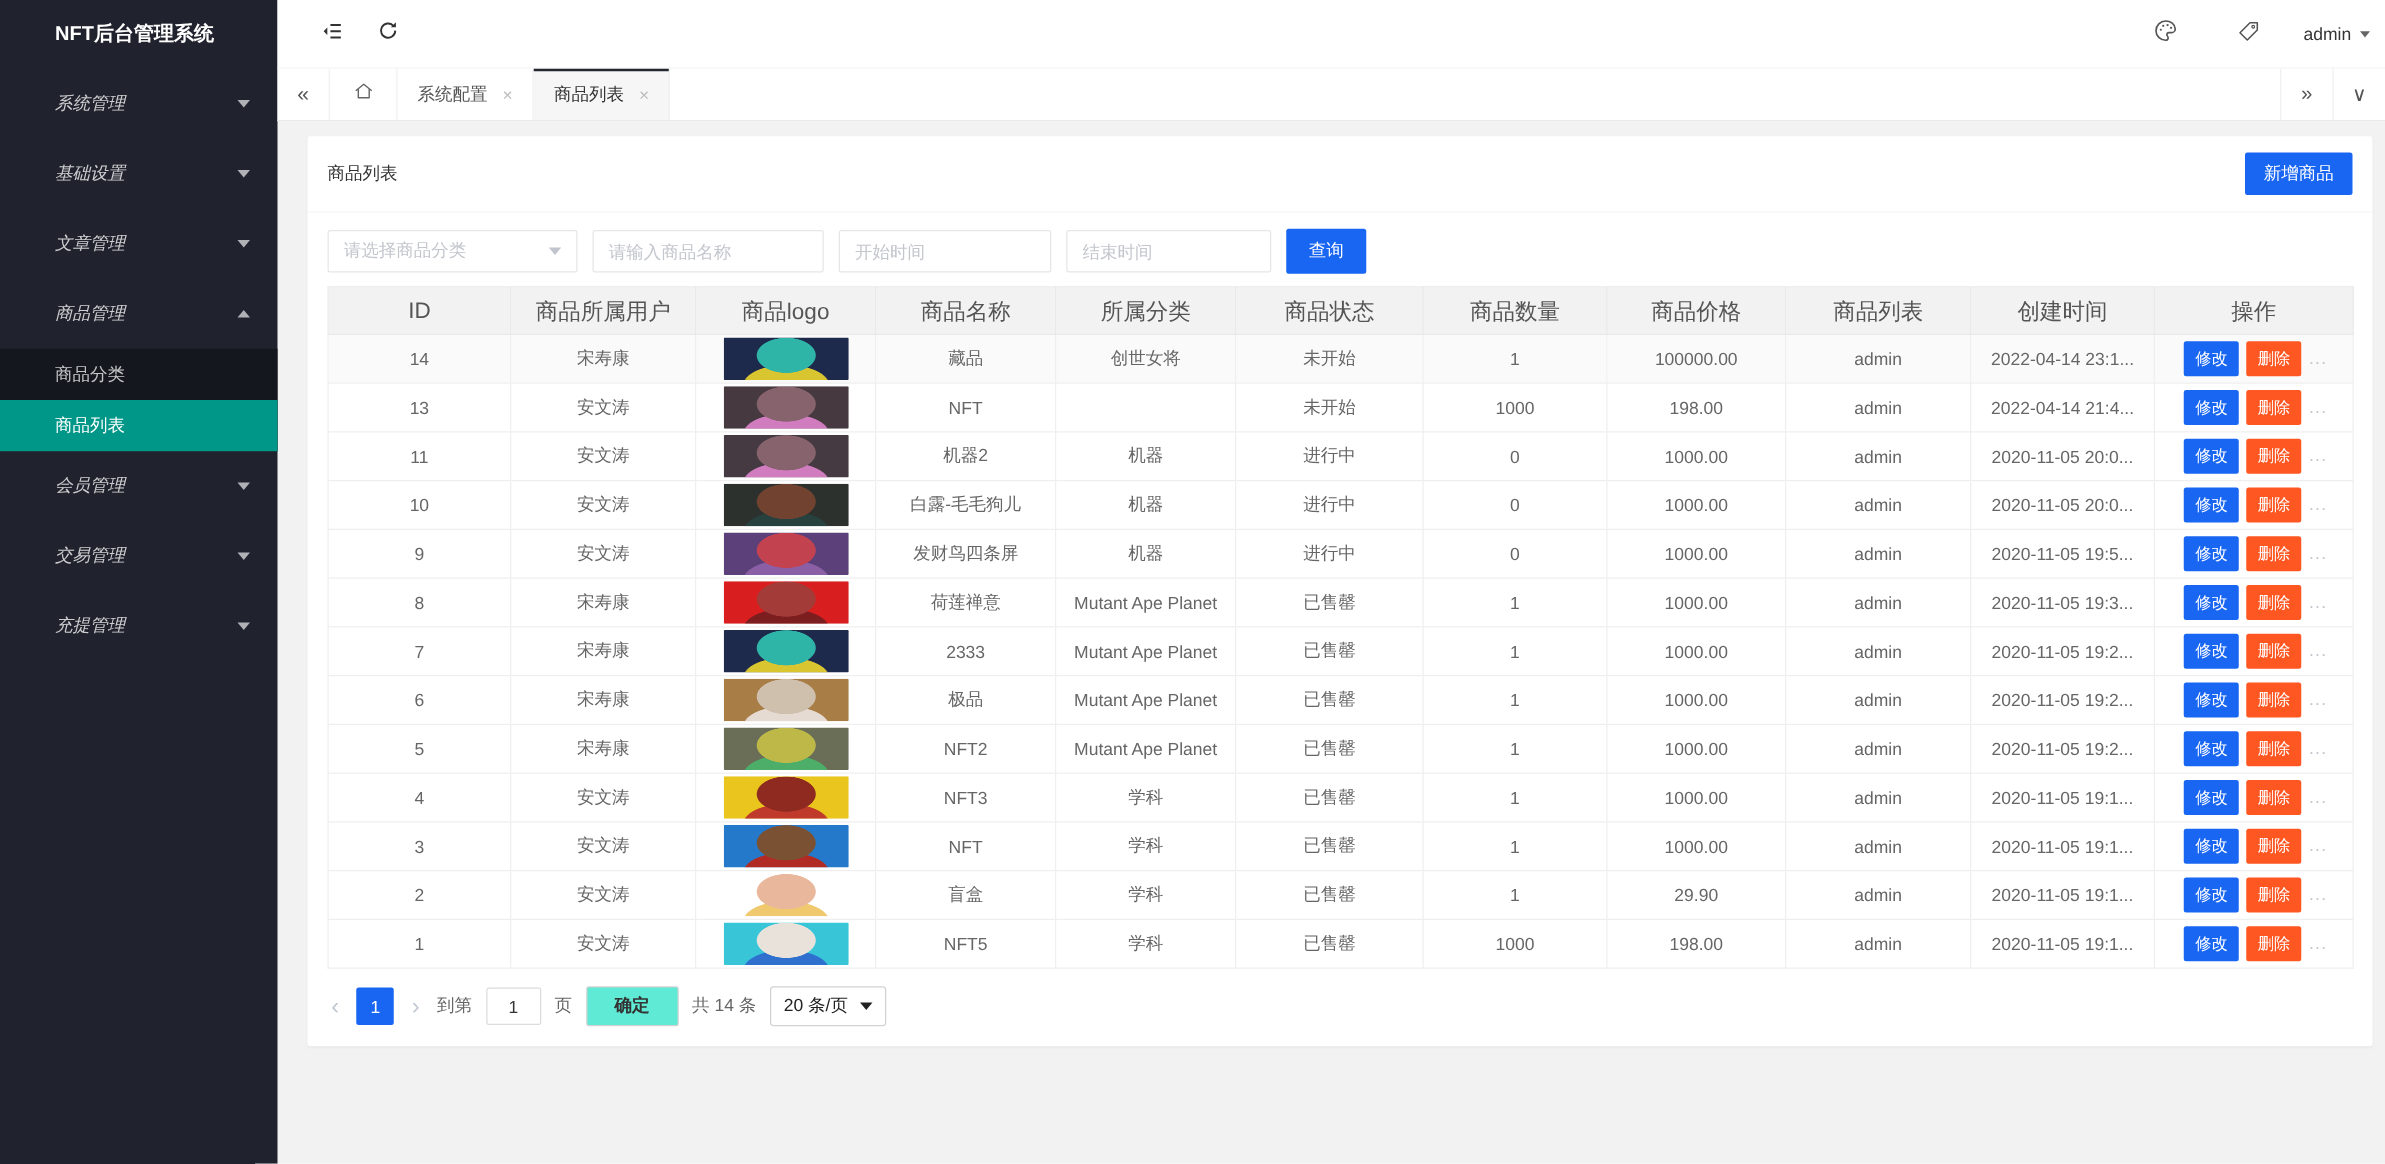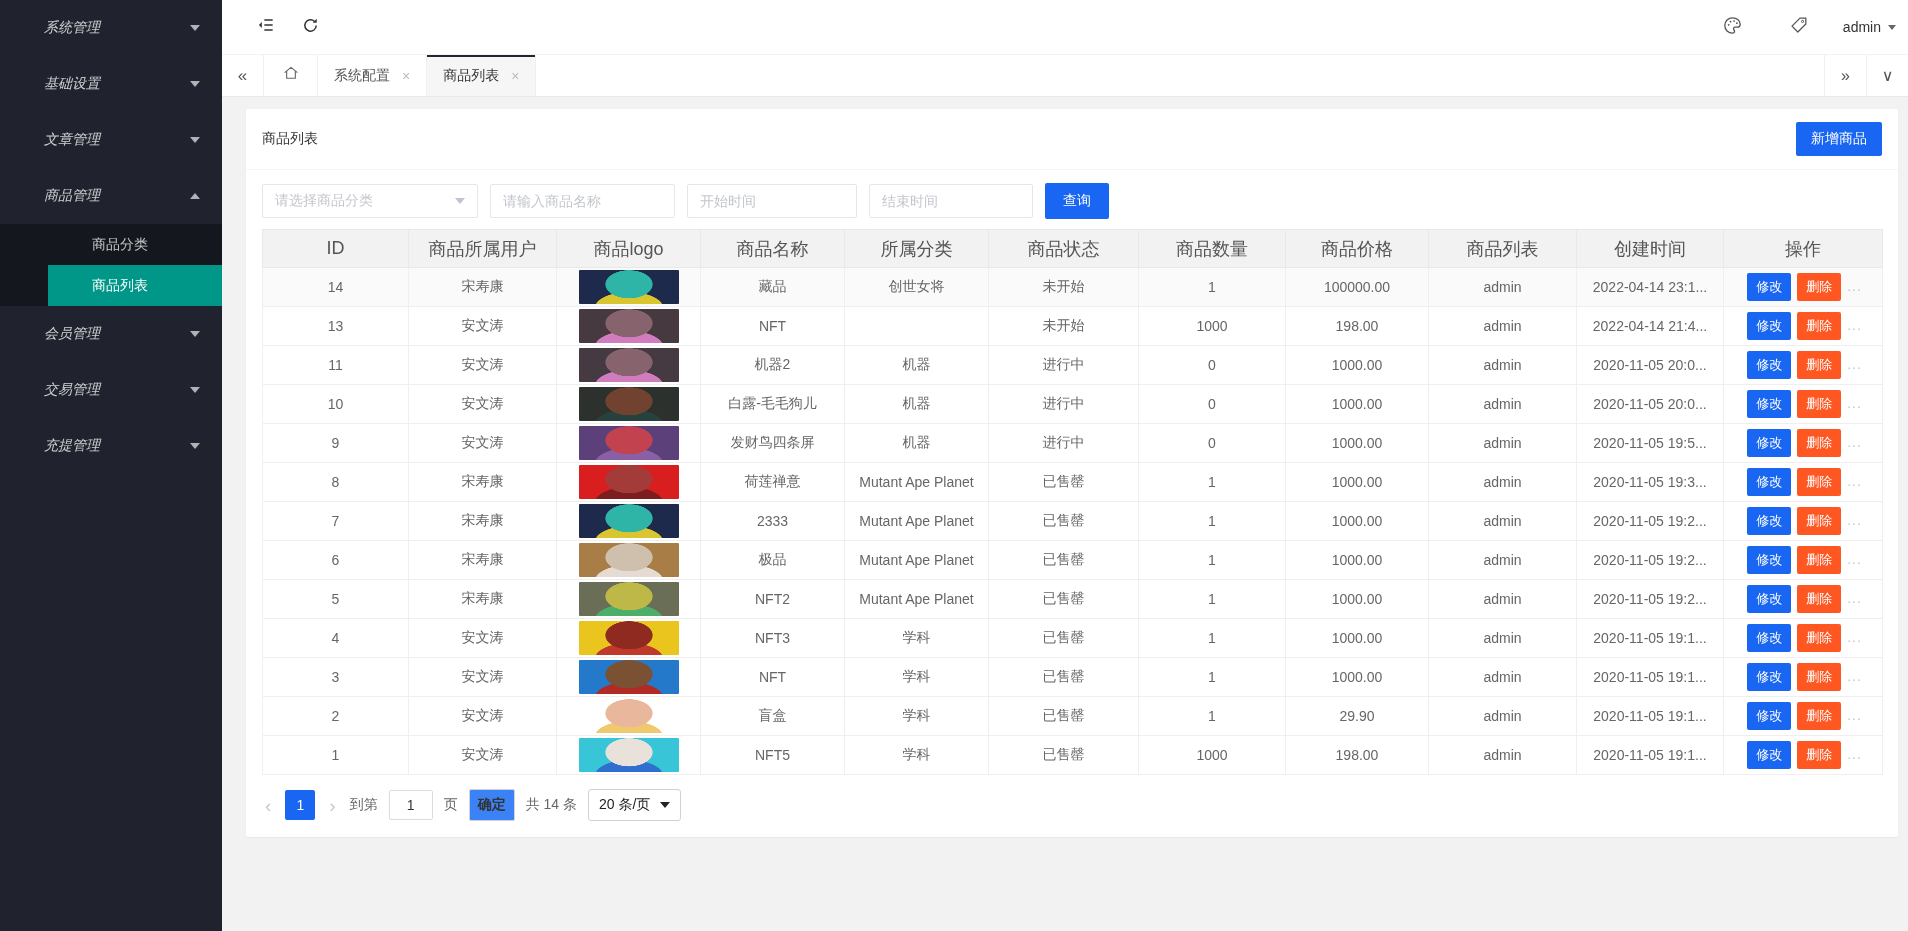--- a/index.html
+++ b/index.html
@@ -8,21 +8,21 @@
   .app { display:flex; width:100%; height:100%; }
 
   
   .sidebar { width:222px; flex-shrink:0; background:#20232d; height:100%; }
   .logo-title { height:55px; line-height:55px; padding-left:44px; color:#fff; font-size:16px; font-weight:bold; white-space:nowrap; }
   .menu-item { height:56px; display:flex; align-items:center; justify-content:space-between; padding:0 22px 0 44px; color:rgba(255,255,255,.78); font-size:14px; cursor:pointer;font-style:italic; }
   .caret { width:0; height:0; border-left:5px solid transparent; border-right:5px solid transparent; }
   .caret-down { border-top:6px solid rgba(255,255,255,.65); }
   .caret-up { border-bottom:6px solid rgba(255,255,255,.65); }
   .submenu { background:#15171e; }
-  .submenu-item { height:41px; line-height:41px; padding-left:44px; font-size:14px; color:rgba(255,255,255,.75); cursor:pointer;margin-left:48px; }
+  .submenu-item { height:41px; line-height:41px; padding-left:44px; font-size:14px; color:rgba(255,255,255,.75); cursor:pointer; }
   .submenu-item.active { background:#009688; color:#fff; }
 
   
   .main { flex:1; min-width:0; display:flex; flex-direction:column; }
 
   .topbar { height:55px; background:#fff; display:flex; align-items:center; padding:0 10px 0 22px; border-bottom:1px solid #f3f3f3; }
   .icon-btn { width:44px; height:40px; display:flex; align-items:center; justify-content:center; cursor:pointer; }
   .spacer { flex:1; }
   .topbar-right { display:flex; align-items:center; gap:22px; }
   .user-chip { display:flex; align-items:center; gap:7px; font-size:14px; color:#333; cursor:pointer; padding-right:2px; }
@@ -40,21 +40,21 @@
   .tab-right .tab-ctrl { border-right:none; border-left:1px solid #f0f0f0; font-size:16px; }
 
   
   .content { flex:1; padding:12px 10px 0 24px; overflow:hidden; }
   .card { background:#fff; border-radius:2px; box-shadow:0 1px 2px rgba(0,0,0,.04); }
   .card-header { display:flex; align-items:center; justify-content:space-between; padding:13px 16px; border-bottom:1px solid #f6f6f6; }
   .card-title { font-size:14px; color:#333; }
   .btn-primary { background:#1966f2; border:none; color:#fff; font-size:14px; padding:8px 15px; border-radius:2px; cursor:pointer; font-family:inherit; }
 
   .filters { display:flex; align-items:center; gap:12px; padding:13px 16px 10px; }
-  .sel-box { width:216px; height:34px; border:1px solid #e6e6e6; border-radius:2px; display:flex; align-items:center; justify-content:space-between; padding:0 12px; cursor:pointer; background:#fff; }
+  .sel-box { width:200px; height:34px; border:1px solid #e6e6e6; border-radius:2px; display:flex; align-items:center; justify-content:space-between; padding:0 12px; cursor:pointer; background:#fff; }
   .sel-box .ph { color:#c3c6cc; font-size:14px; }
   .caret-gray { width:0; height:0; border-left:5px solid transparent; border-right:5px solid transparent; border-top:6px solid #c0c4cc; }
   .txt-input { height:34px; border:1px solid #e6e6e6; border-radius:2px; padding:0 12px; font-size:14px; color:#333; outline:none; font-family:inherit; }
   .txt-input::placeholder { color:#c3c6cc; }
   .w185 { width:185px; } .w170 { width:170px; } .w180 { width:164px; }
   .btn-search { height:36px; padding:0 18px; }
 
   .table-wrap { padding:0 16px; }
   table { width:100%; border-collapse:collapse; table-layout:fixed; }
   th { background:#f2f2f2; font-weight:normal; color:#555; font-size:18px; height:38px; border:1px solid #e9e9e9; }
@@ -63,30 +63,31 @@
   .logo-chip { width:100px; height:34px; margin:2px auto; border-radius:1px; }
   .btn-mini { display:inline-block; border:none; color:#fff; font-size:13px; padding:5px 9px; border-radius:2px; margin:0 3px; cursor:pointer; font-family:inherit; }
   .btn-edit { background:#1966f2; }
   .btn-del  { background:#ff5722; }
   .more-dots { color:#c0c4cc; margin-left:3px; letter-spacing:1px; }
 
   .pagination { display:flex; align-items:center; gap:11px; padding:14px 16px 16px; font-size:14px; color:#666; }
   .page-arrow { color:#c2c8d2; font-size:19px; line-height:1; padding:0 3px; cursor:pointer; }
   .page-num { width:30px; height:30px; background:#1966f2; color:#fff; display:flex; align-items:center; justify-content:center; border-radius:2px; cursor:pointer; }
   .goto-input { width:44px; height:30px; border:1px solid #dcdcdc; border-radius:2px; text-align:center; font-size:14px; color:#333; outline:none; font-family:inherit; }
-  .btn-confirm { height:32px; padding:0 8px; background:#3b82f6; border:1px solid #d2d2d2; border-radius:2px; font-size:14px; font-weight:bold; color:#333; cursor:pointer; font-family:inherit; }
+  .btn-confirm { height:32px; padding:0 22px; background:#5eead4; border:1px solid #d2d2d2; border-radius:2px; font-size:14px; font-weight:bold; color:#333; cursor:pointer; font-family:inherit; }
   .size-select { height:32px; border:1px solid #d2d2d2; border-radius:3px; display:flex; align-items:center; gap:10px; padding:0 10px; cursor:pointer; background:#fff; color:#222; }
   .caret-black { width:0; height:0; border-left:5px solid transparent; border-right:5px solid transparent; border-top:6px solid #222; }
 </style>
 </head>
 <body>
 
 <div class="app">
 
   <aside class="sidebar">
+    <div class="logo-title">NFT后台管理系统</div>
     <nav>
         <div class="menu-item">
           <span class="menu-label">系统管理</span>
           <span class="caret caret-down"></span>
         </div>
         <div class="menu-item">
           <span class="menu-label">基础设置</span>
           <span class="caret caret-down"></span>
         </div>
         <div class="menu-item">

